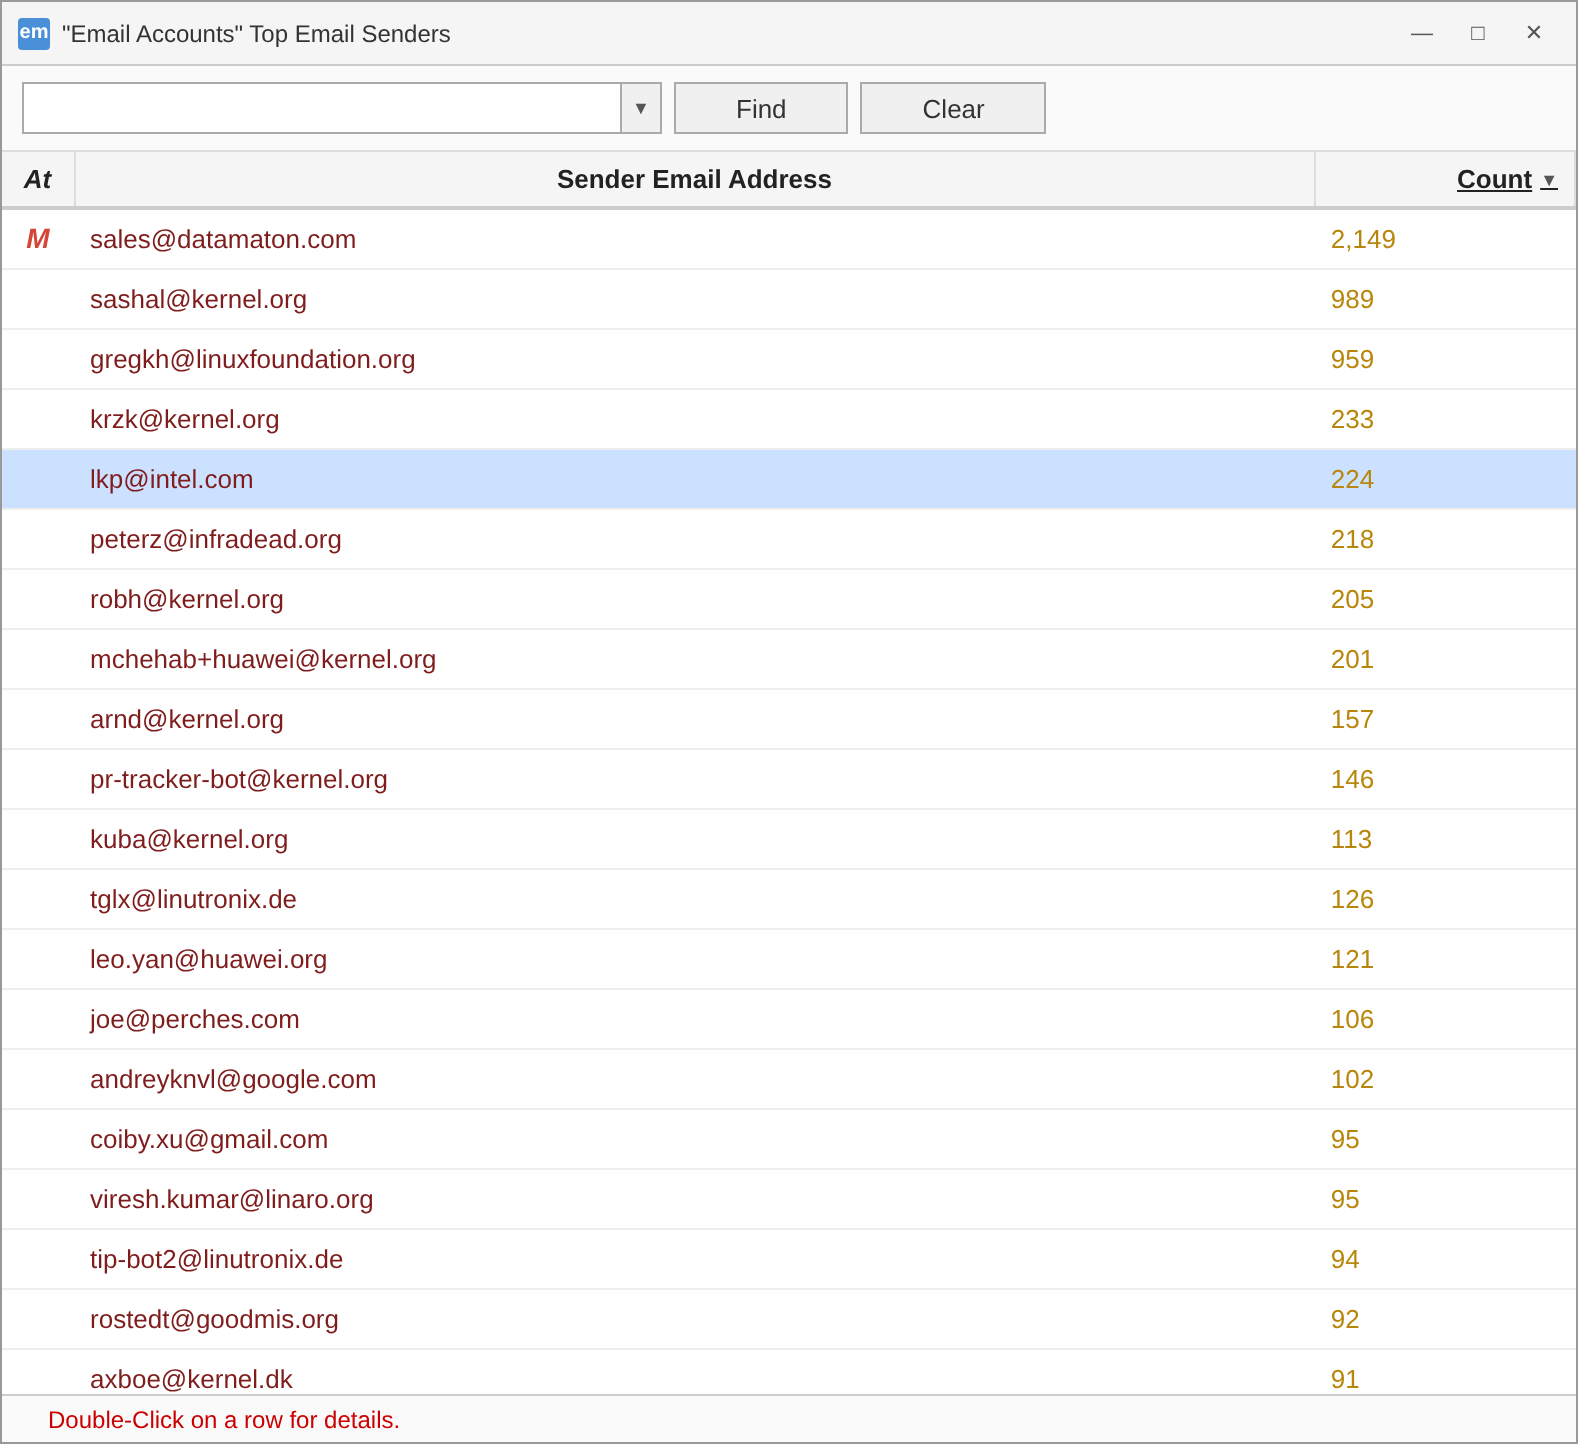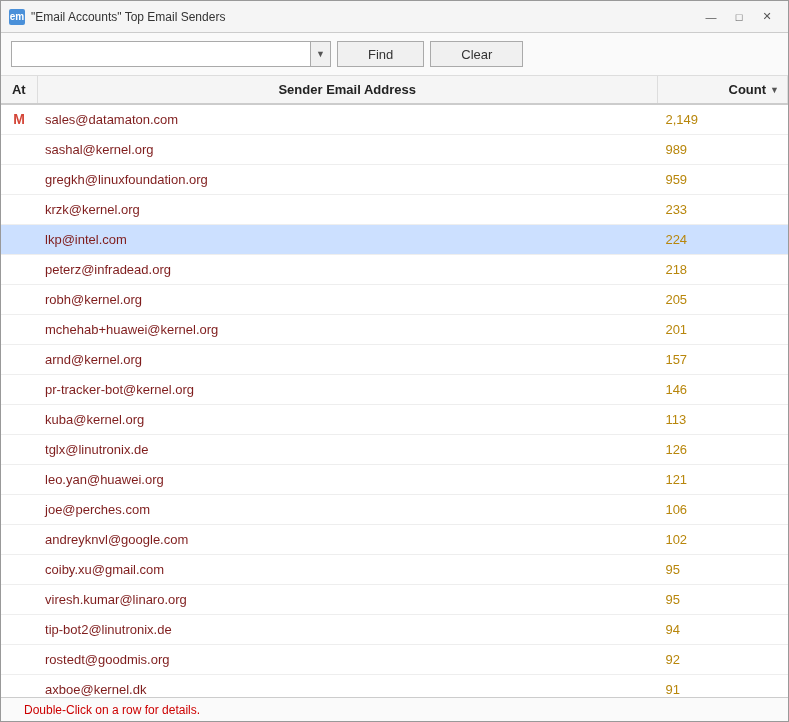--- a/index.html
+++ b/index.html
@@ -129,28 +129,29 @@
       border-bottom: 2px solid #ccc;
     }
     .data-table th {
       padding: 6px 8px;
       text-align: center;
       font-weight: 600;
       font-size: 13px;
       color: #222;
       border-right: 1px solid #ddd;
     }
-    .col-at { width: 36px; }
+    .col-at { width: 36px; font-style: italic; }
     .col-email { width: 620px; margin-left: 28px; }
     .col-count { width: 130px; }
     .th-count {
       display: flex;
       align-items: center;
       justify-content: flex-end;
       gap: 4px;
+      text-decoration: underline;
     }
     .sort-arrow {
       font-size: 9px;
       color: #555;
     }
     .data-table tbody tr {
       border-bottom: 1px solid #eee;
       height: 30px;
     }
     .data-table tbody tr.selected {

